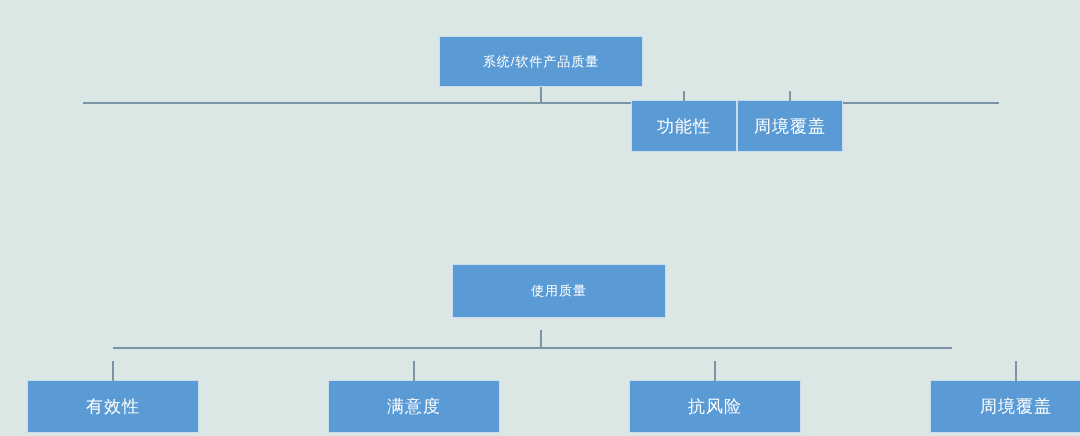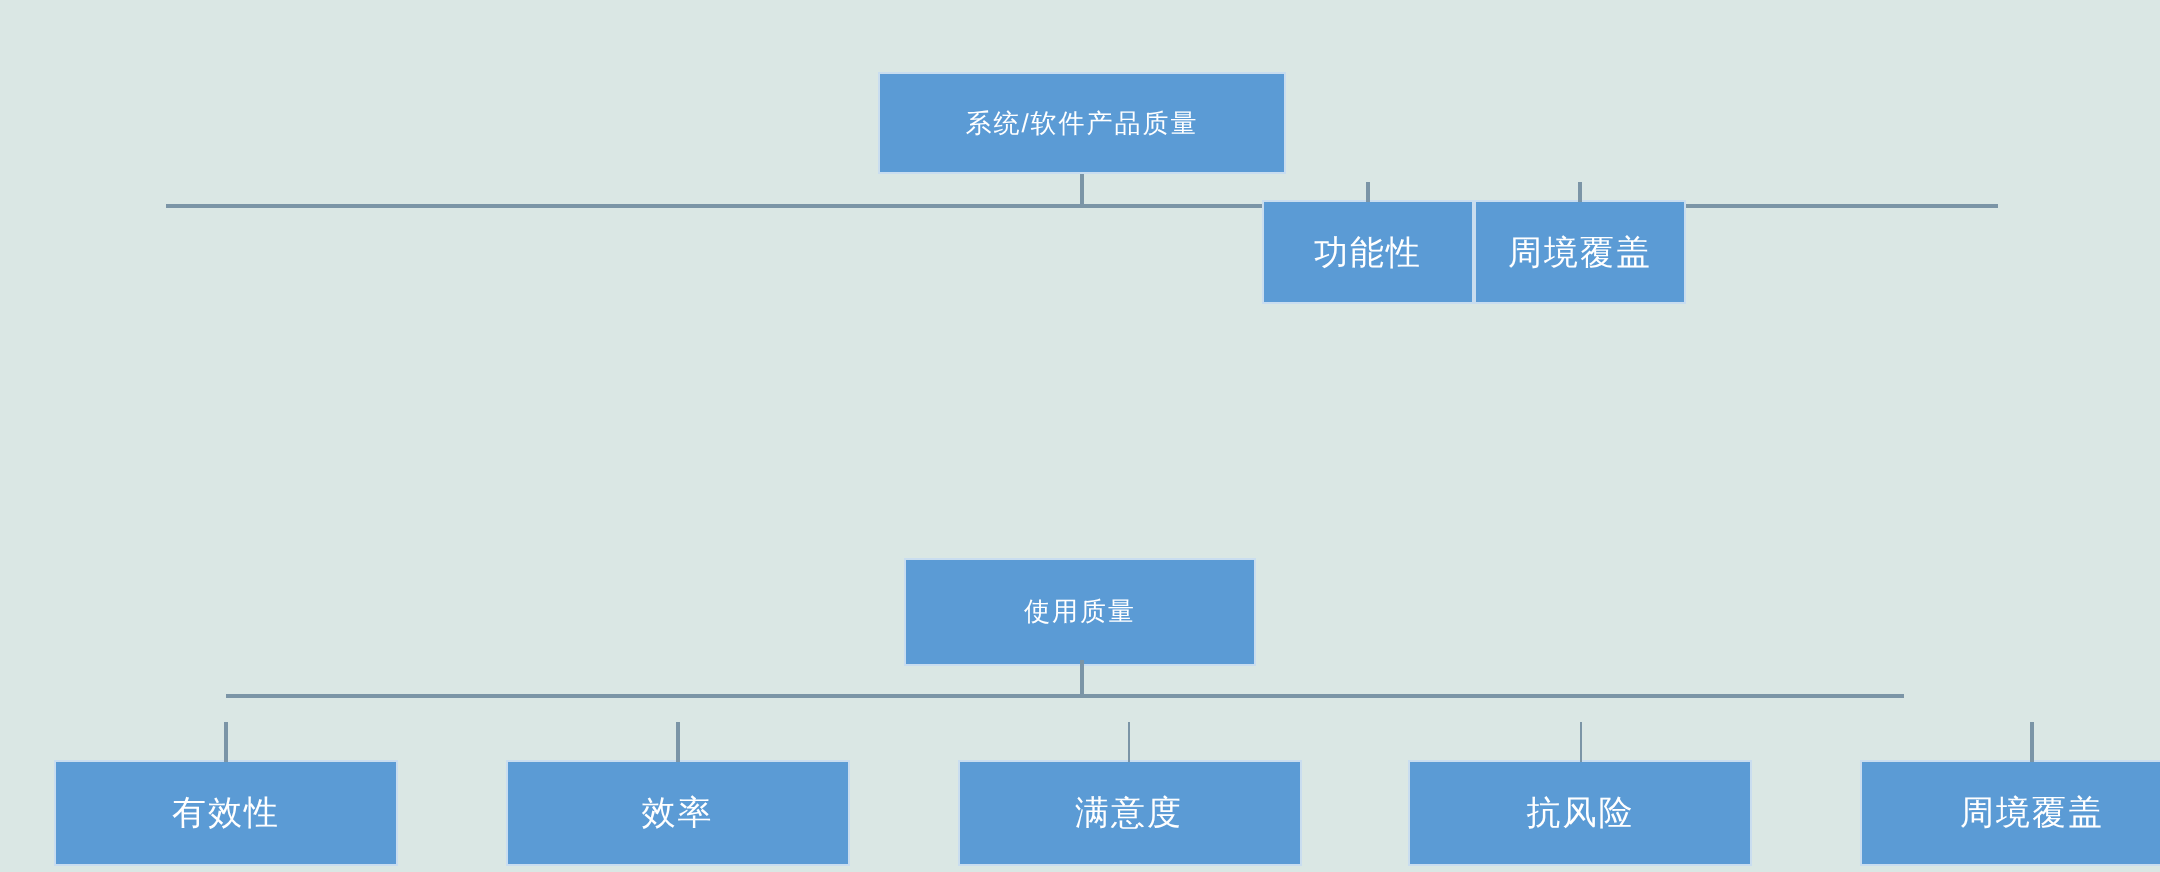--- a/index.html
+++ b/index.html
@@ -46,21 +46,21 @@
     background:var(--connector);
   }
   
   .t1-root{left:439px;top:36px;width:204px;height:51px;}
   .t1-stub{position:absolute;left:540px;top:87px;width:1.5px;height:16px;background:var(--connector);}
   .t1-hline{position:absolute;left:83px;top:102px;width:916px;height:1.5px;background:var(--connector);}
   .t1-row{left:30px;top:100px;width:813px;justify-content:flex-end;}
   .t1-row .node{width:106px;height:52px;}
   .t1-row .node::before{top:-10px;height:10px;}
   
-  .t2-root{left:452px;top:279px;width:176px;height:54px;}
+  .t2-root{left:452px;top:264px;width:214px;height:54px;}
   .t2-stub{position:absolute;left:540px;top:330px;width:1.5px;height:18px;background:var(--connector);}
   .t2-hline{position:absolute;left:113px;top:347px;width:839px;height:1.5px;background:var(--connector);}
   .t2-row{left:27px;top:380px;width:1075px;}
   .t2-row .node{width:172px;height:53px;}
   .t2-row .node::before{top:-20px;height:20px;}
 </style>
 </head>
 <body>
 
 <div class="canvas">
@@ -71,19 +71,18 @@
   <div class="row t1-row">
     <div class="node">功能性</div>
     <div class="node">周境覆盖</div>
   </div>
 
   <div class="node root-node t2-root">使用质量</div>
   <div class="t2-stub"></div>
   <div class="t2-hline"></div>
   <div class="row t2-row">
     <div class="node">有效性</div>
-    <div class="node">效率</div>
     <div class="node">满意度</div>
     <div class="node">抗风险</div>
     <div class="node">周境覆盖</div>
   </div>
 
 </div>
 
 </body></html>

